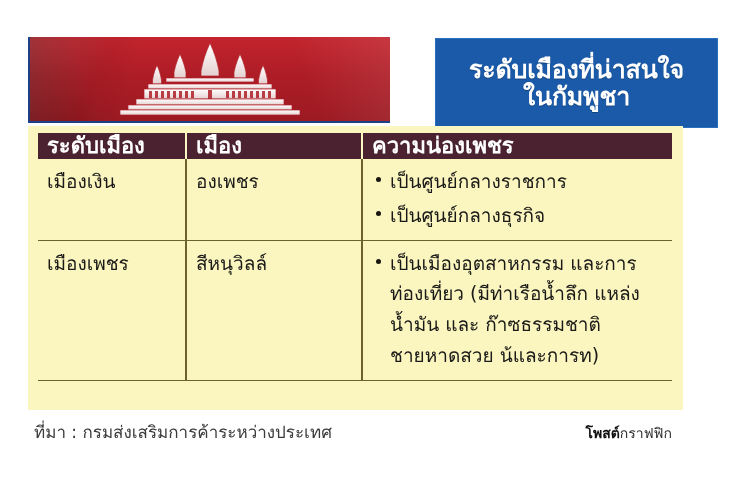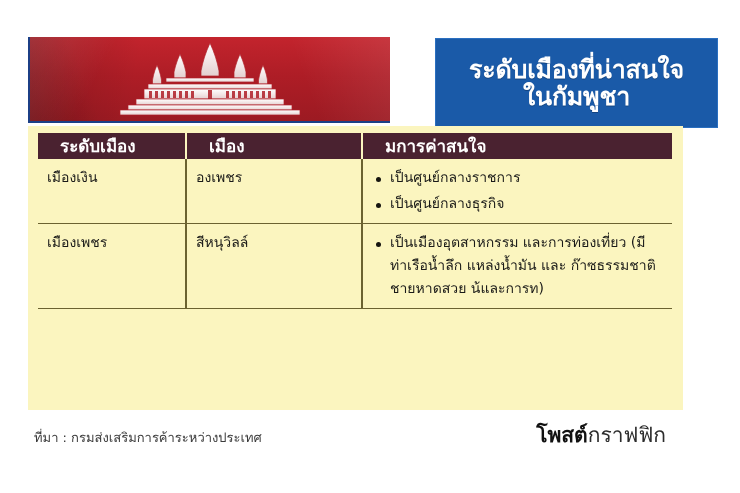--- a/index.html
+++ b/index.html
@@ -108,23 +108,23 @@
   }
 
   .thead {
     display: flex;
     height: 26px;
     background: #4a2230;
   }
   .thead .cell {
     color: #ffffff;
     font-weight: bold;
-    font-size: 17px;
+    font-size: 22px;
     line-height: 26px;
-    padding-left: 22px;
+    padding-left: 9px;
     box-sizing: border-box;
     white-space: nowrap;
     overflow: hidden;
   }
   .thead .sep {
     width: 2px;
     background: #fbf5bf;
     flex: 0 0 2px;
   }
 
@@ -138,21 +138,21 @@
     display: flex;
     position: relative;
     border-bottom: 1.5px solid #6b6230;
     box-sizing: border-box;
   }
   .row.last { border-bottom: none; }
 
   .row .cell {
     box-sizing: border-box;
     padding: 7px 6px 9px 9px;
-    font-size: 14px;
+    font-size: 19px;
     color: #1a1a18;
     line-height: 1.62;
   }
   .row .vline {
     flex: 0 0 2px;
     width: 2px;
     background: #6b6230;
   }
 
   .row .cell.col-3 { padding-left: 12px; padding-right: 4px; }
@@ -183,29 +183,29 @@
   .footer {
     position: absolute;
     left: 34px;
     top: 418px;
     width: 656px;
     display: flex;
     align-items: baseline;
     justify-content: space-between;
   }
   .source {
-    font-size: 13px;
+    font-size: 17px;
     color: #3b3b3b;
     white-space: nowrap;
   }
   .credit {
-    font-size: 21px;
+    font-size: 14px;
     color: #2c2c2c;
     white-space: nowrap;
-    margin-right: 24px;
+    margin-right: 18px;
   }
   .credit b { font-weight: bold; color: #111111; }
 </style>
 </head>
 <body>
 
 <div id="infographic">
 
   <div class="top-band">
 
@@ -268,21 +268,21 @@
   </div>
 
   <div class="panel">
     <div class="table">
 
       <div class="thead">
         <div class="cell col-1">ระดับเมือง</div>
         <div class="sep"></div>
         <div class="cell col-2">เมือง</div>
         <div class="sep"></div>
-        <div class="cell col-3">มการค่าสนใจ</div>
+        <div class="cell col-3">ความน่องเพชร</div>
       </div>
 
       <div class="tbody">
 
         <div class="row">
           <div class="cell col-1">เมืองเงิน</div>
           <div class="vline"></div>
           <div class="cell col-2">องเพชร</div>
           <div class="vline"></div>
           <div class="cell col-3">

